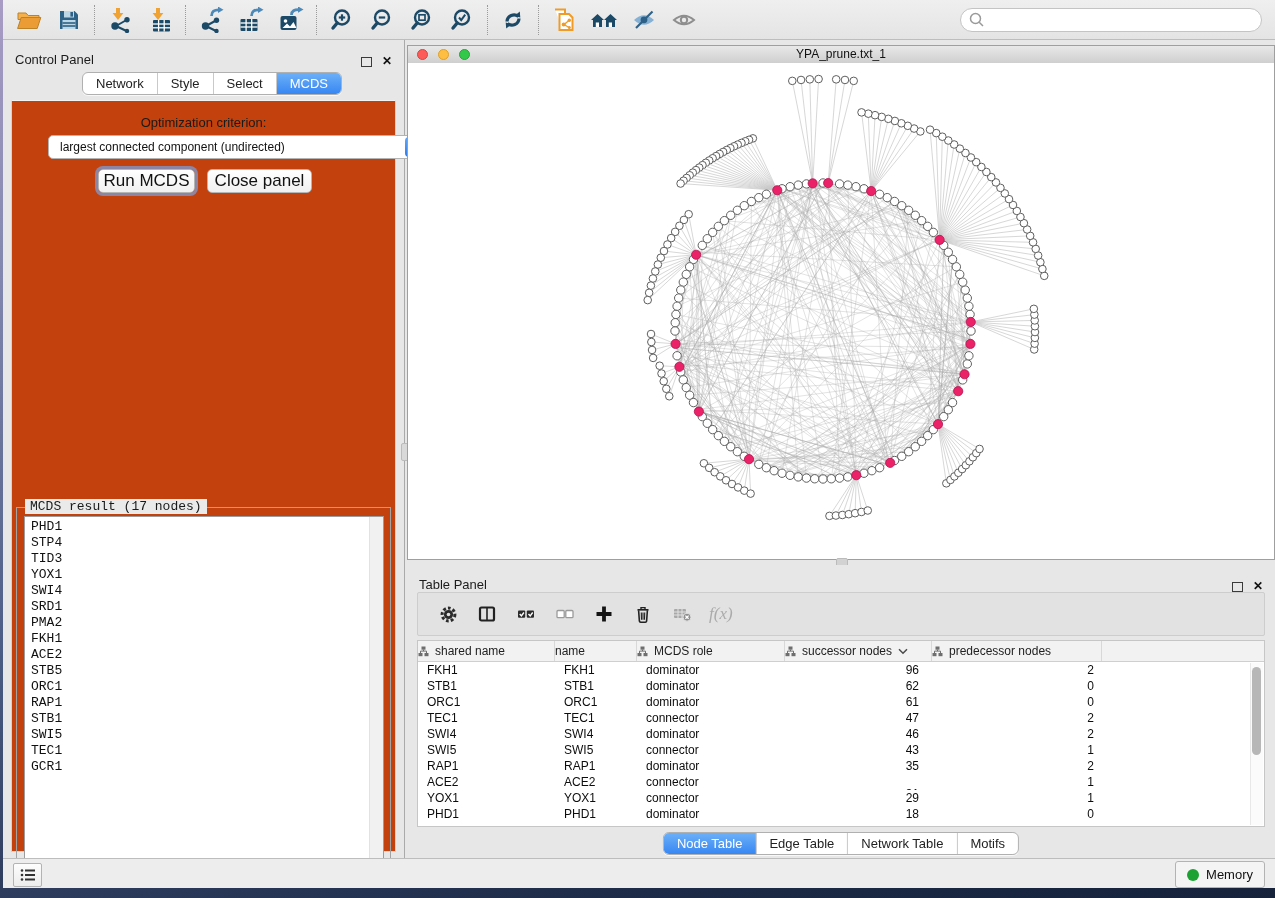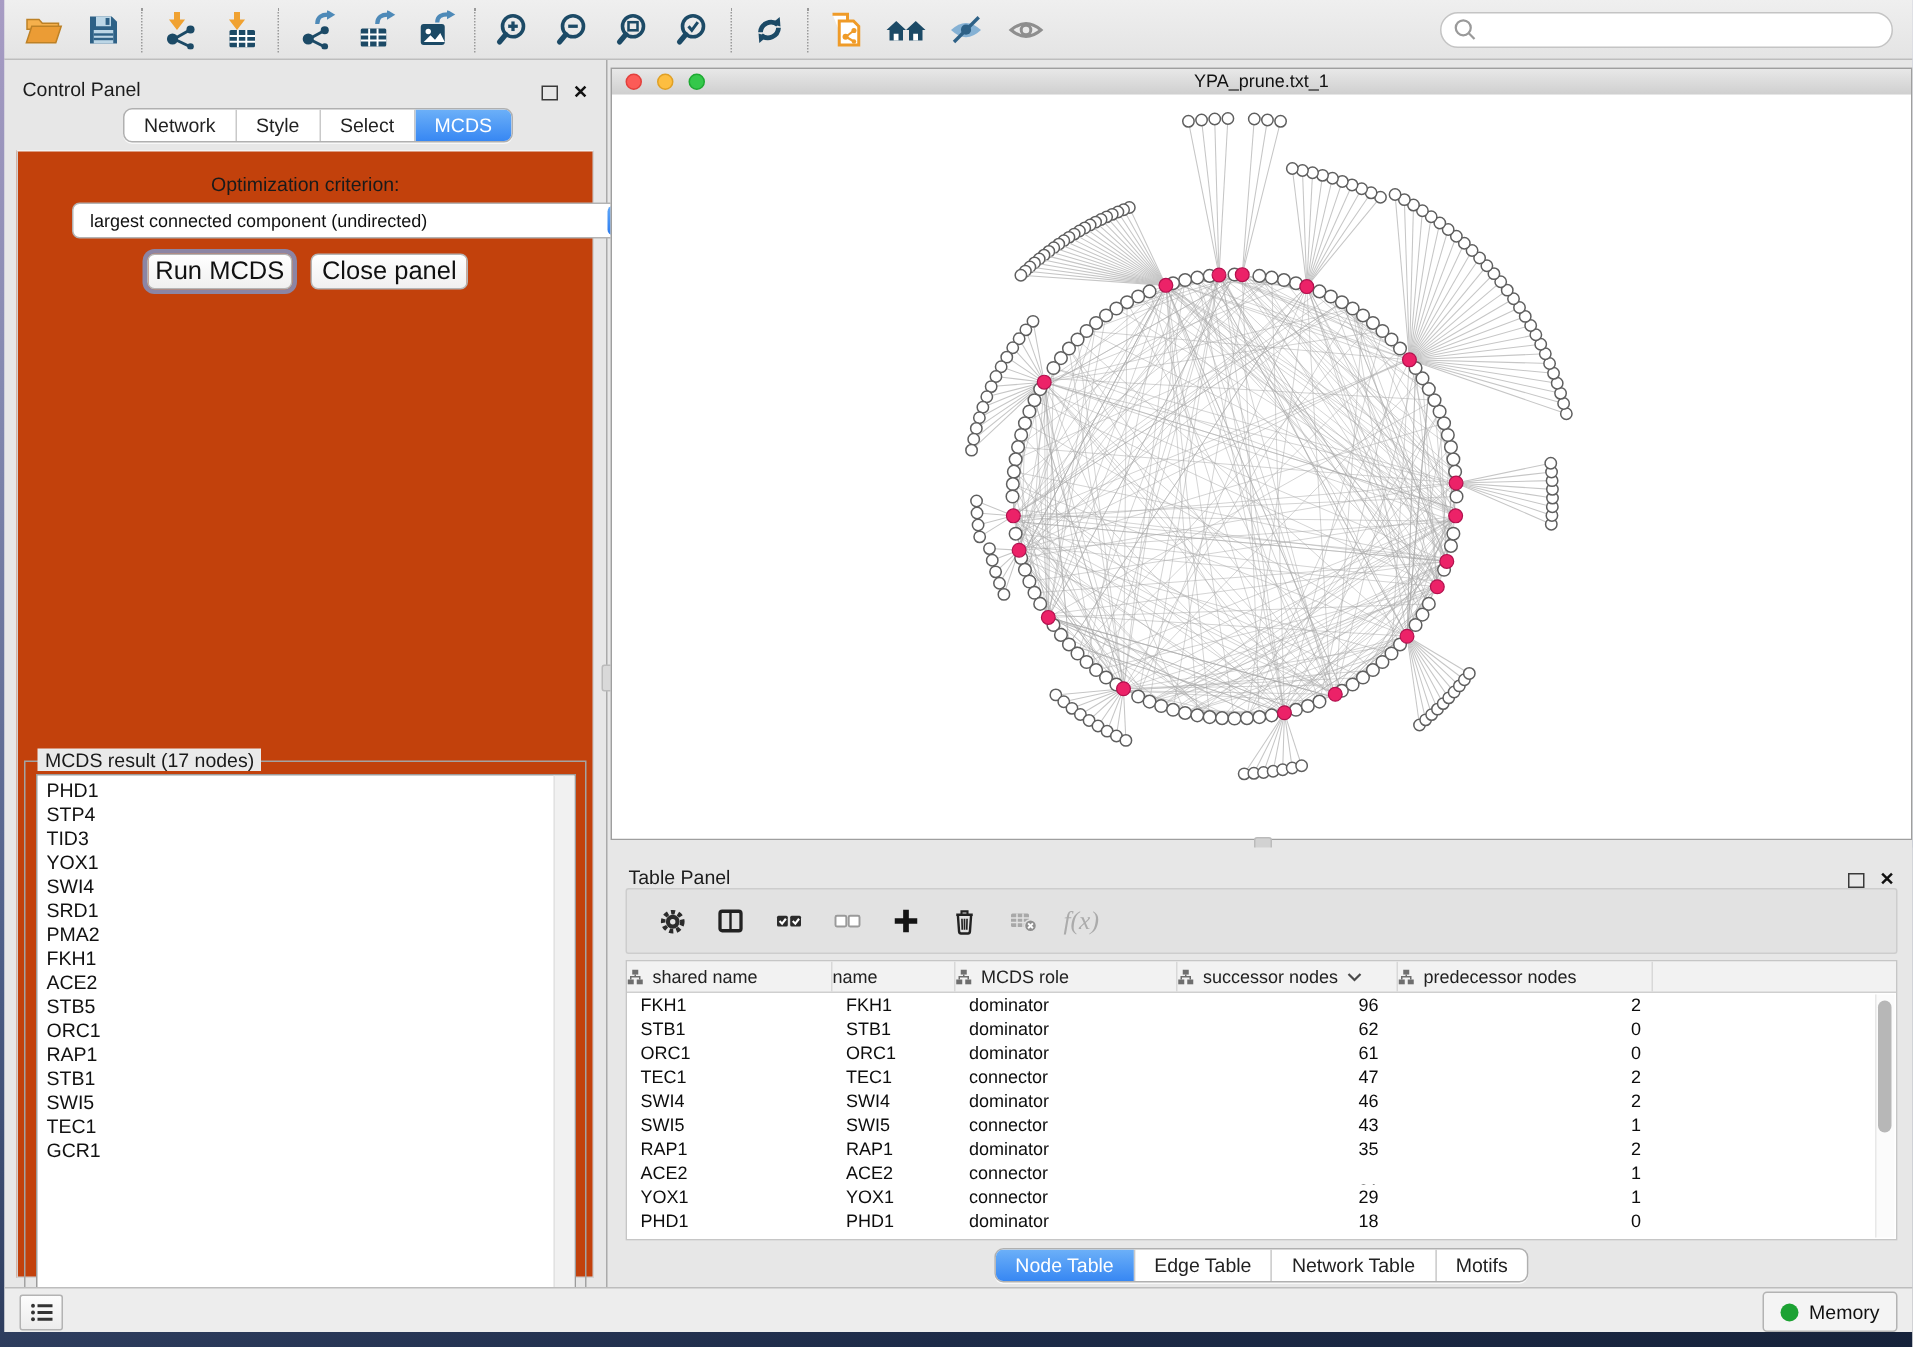--- a/index.html
+++ b/index.html
@@ -37,21 +37,21 @@
   #criterion-select{position:absolute;left:36px;top:34px;width:380px;height:24px;background:#fff;
     border:1px solid #b3b3b3;border-radius:5px;font-size:12px;color:#111;line-height:22px;
     padding-left:11px;box-sizing:border-box;}
   #criterion-stepper{position:absolute;right:1px;top:1px;width:21px;height:20px;border-radius:4px;
     background:linear-gradient(#62a9f9,#2b7bef);display:flex;align-items:center;justify-content:center;}
   .mac-btn{position:absolute;height:24px;background:linear-gradient(#ffffff,#f0f0f0);
     border:1px solid #b5b5b5;border-radius:5px;font-size:17px;color:#111;text-align:center;
     line-height:22px;box-sizing:border-box;}
   #run-btn{left:86px;top:68px;width:97px;box-shadow:0 0 0 3px rgba(110,170,246,.65);}
   #closepanel-btn{left:195px;top:68px;width:105px;}
-  #result-group{position:absolute;left:4px;top:406px;width:373px;height:372px;border:1px solid #a3a3a3;}
+  #result-group{position:absolute;left:4px;top:406px;width:373px;height:372px;border:1px solid #a3a3a3;font-family:Liberation Mono, monospace;}
   #result-legend{position:absolute;top:-9px;left:8px;background:#eaeaea;padding:0 5px;font-size:13px;color:#1a1a1a;}
   #result-list{position:absolute;left:7px;top:8px;right:6px;bottom:6px;background:#fff;border:1px solid #9c9c9c;
     overflow:hidden;font-size:13px;color:#111;padding-top:2px;box-sizing:border-box;}
   .result-item{line-height:16px;padding-left:6px;}
   #result-scroll{position:absolute;right:0;top:0;bottom:0;width:13px;background:#f1f1f1;border-left:1px solid #e2e2e2;}
 
   
   #v-split-handle{position:absolute;left:398px;top:443px;width:7px;height:16px;background:#d9d9d9;
     border:1px solid #bbb;border-radius:2px;}
   #h-split-handle{position:absolute;left:833px;top:558px;width:10px;height:7px;background:#d2d2d2;

